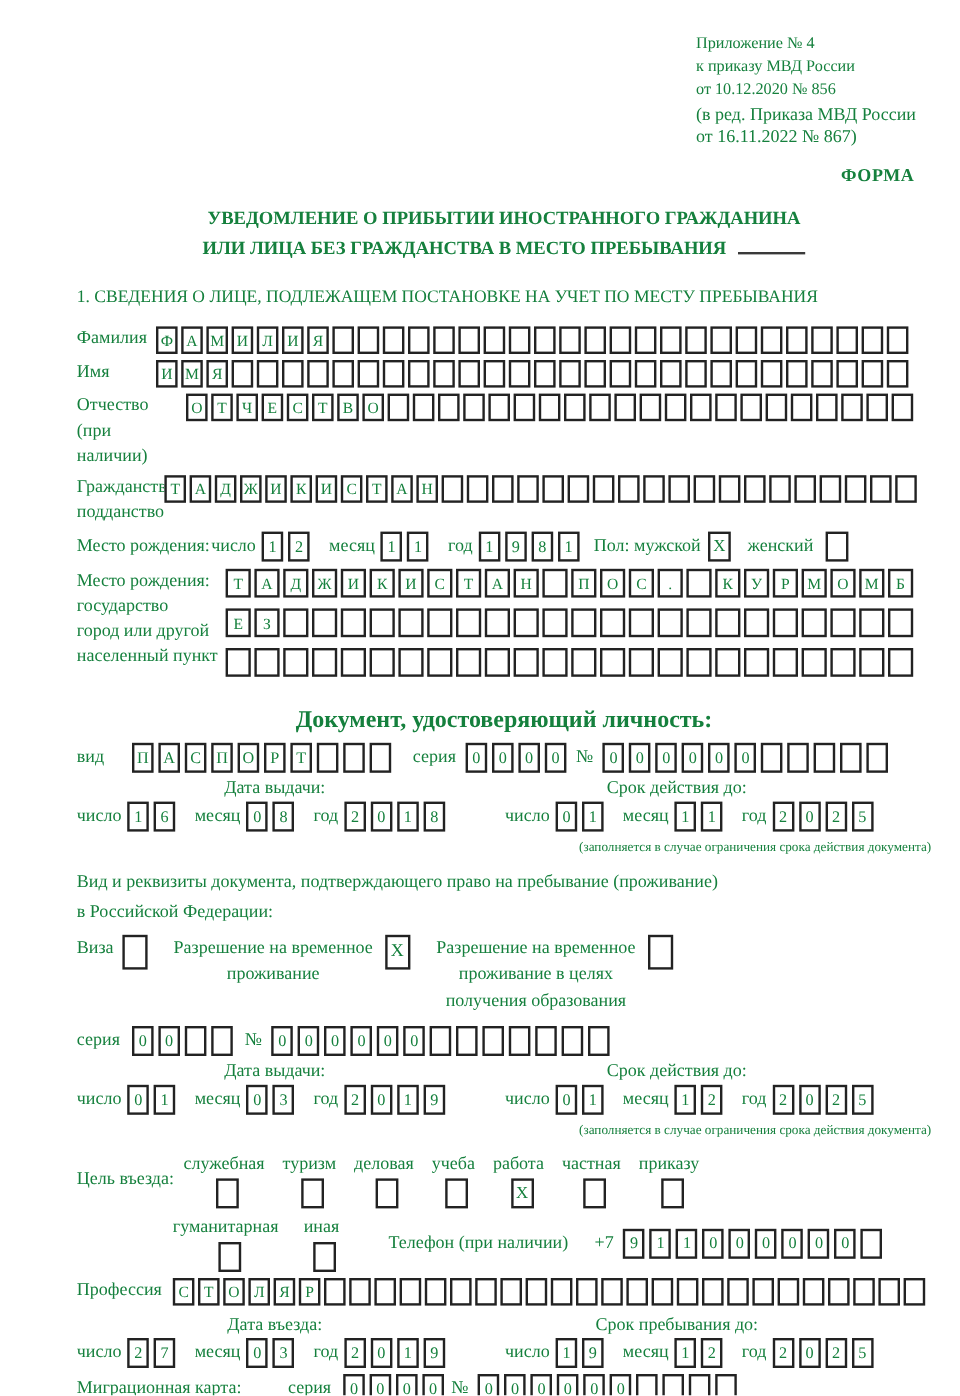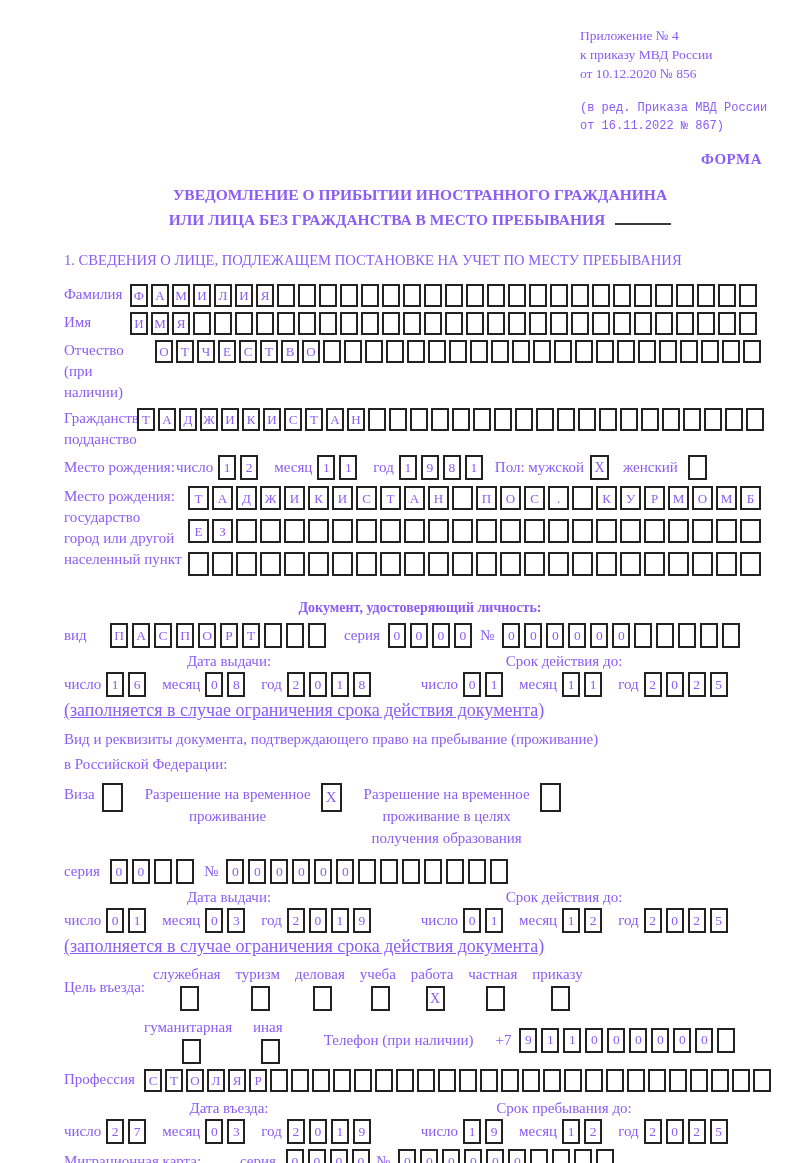--- a/index.html
+++ b/index.html
@@ -1,24 +1,24 @@
 <!DOCTYPE html>
 <html><head>
 <meta charset="utf-8">
 <style>
   html,body{margin:0;padding:0;background:#fff;}
   .page{
     width:800px;height:1163px;box-sizing:border-box;
-    padding:26px 24px 20px 64px;background:#fff;color:#8b5cf6;
+    padding:26px 24px 20px 64px;background:#fff;color:#15803d;
     font-family:"Liberation Serif","DejaVu Serif",serif;
     overflow:hidden;position:relative;font-size:15px;
   }
   
   .hdr{margin-left:auto;width:196px;font-size:13.5px;line-height:19px;}
-  .hdr .rev{font-size:12px;line-height:18px;margin-top:16px;font-family:Liberation Mono, monospace;}
+  .hdr .rev{font-size:15px;line-height:18px;margin-top:4px;}
   .forma{text-align:right;font-weight:bold;font-size:15px;padding-right:14px;margin-top:16px;letter-spacing:.5px;}
   .title{text-align:center;font-weight:bold;font-size:15.5px;line-height:25px;margin-top:14px;}
   .underline{display:inline-block;width:56px;border-bottom:2px solid #3a3a3a;height:13px;margin-left:10px;}
   .sec-heading{font-weight:normal;font-size:14.6px;margin-top:20px;margin-bottom:15px;}
   
   .frow{display:flex;align-items:flex-start;margin-bottom:5px;}
   .lblcol{flex-shrink:0;line-height:21px;}
   .lbl{line-height:23px;white-space:nowrap;}
   .cells{display:inline-flex;flex-wrap:nowrap;}
   .cell{display:inline-flex;align-items:center;justify-content:center;flex:none;
@@ -30,22 +30,22 @@
   .cbs .cell{width:15px;height:21px;margin-right:0;font-size:14px;}
   .rowgap{margin-bottom:9px;}
   .dg{display:inline-flex;align-items:center;}
   .dg .lbl{margin-right:5px;}
   .dg .gap{margin-left:12px;}
   .dg2{margin-left:46px;}
   .dhead{display:flex;margin-top:2px;margin-bottom:2px;}
   .dh{display:inline-block;text-align:center;}
   .dh1{width:330px;}
   .dh2{width:340px;}
-  .note{text-align:left;font-size:18px;margin-top:2px;margin-bottom:8px;line-height:17px;text-decoration:underline;}
-  .center-bold{text-align:center;font-weight:bold;font-size:14px;margin:20px 0 7px 0;}
+  .note{text-align:right;font-size:11px;margin-top:2px;margin-bottom:8px;line-height:17px;}
+  .center-bold{text-align:center;font-weight:bold;font-size:20px;margin:20px 0 7px 0;}
   .intro{line-height:25px;}
   .opts{margin-top:6px;margin-bottom:10px;}
   .opt{display:inline-flex;align-items:flex-start;}
   .opt .txt{text-align:center;line-height:22px;}
   .opt .lbl{margin-right:7px;}
   .pitem{display:inline-flex;align-items:center;margin-right:9px;flex-direction:column;}
   .pitem .lbl{margin-right:6px;}
 </style>
 </head>
 <body>

